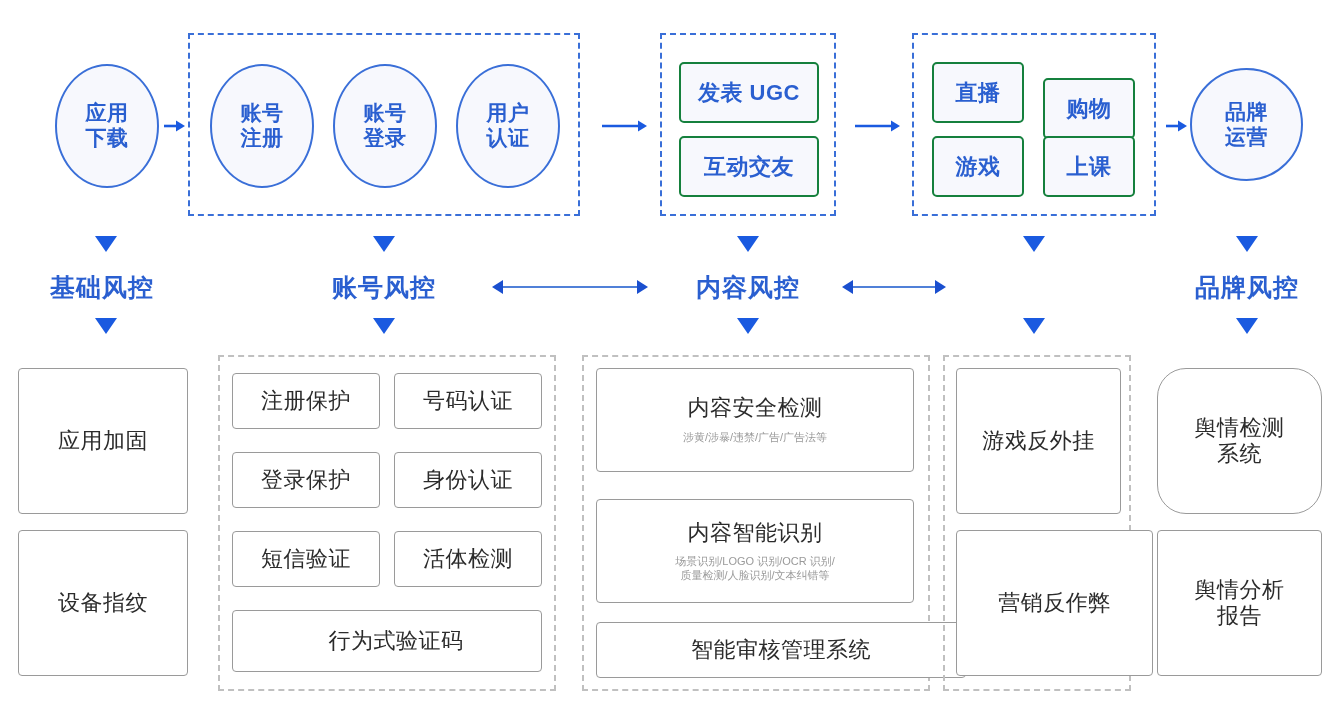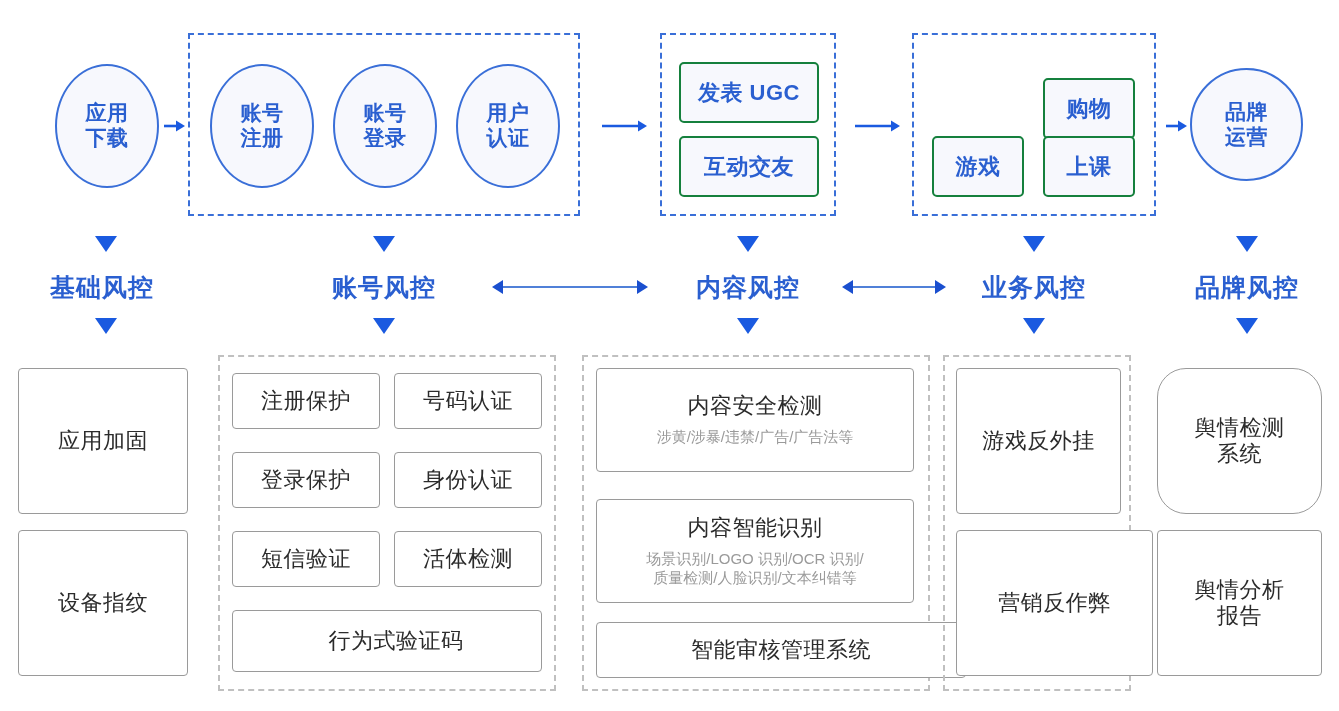--- a/index.html
+++ b/index.html
@@ -92,21 +92,21 @@
     justify-content: center;
     text-align: center;
     color: #2b2b2b;
     font-size: 22px;
     font-weight: 400;
     line-height: 1.2;
     letter-spacing: 0.5px;
   }
   .greybox .sub {
     color: #9a9a9a;
-    font-size: 15px;
+    font-size: 11px;
     font-weight: 400;
     line-height: 1.25;
     letter-spacing: 0;
     margin-top: 9px;
   }
   .greybox .ttl { display: block; }
 
   svg.arrow { position: absolute; overflow: visible; }
 </style>
 </head>
@@ -159,20 +159,23 @@
   <div class="abs bluebox" style="left:679px; top:136px; width:140px; height:61px;">
     <span>互动交友</span>
   </div>
 
   <svg class="arrow" style="left:855px; top:118px;" width="46" height="16" viewBox="0 0 46 16">
     <line x1="0" y1="8" x2="37" y2="8" stroke="#1a5ae0" stroke-width="2.4"></line>
     <polygon points="36,2.5 45,8 36,13.5" fill="#1a5ae0"></polygon>
   </svg>
 
   <div class="abs dash-blue" style="left:912px; top:33px; width:244px; height:183px;"></div>
+  <div class="abs bluebox" style="left:932px; top:62px; width:92px; height:61px;">
+    <span>直播</span>
+  </div>
   <div class="abs bluebox" style="left:1043px; top:62px; width:92px; height:61px;margin-top:16px;">
     <span>购物</span>
   </div>
   <div class="abs bluebox" style="left:932px; top:136px; width:92px; height:61px;">
     <span>游戏</span>
   </div>
   <div class="abs bluebox" style="left:1043px; top:136px; width:92px; height:61px;">
     <span>上课</span>
   </div>
 
@@ -196,23 +199,20 @@
 
   <div class="abs risk-label" style="left:26px; top:268px; width:152px; height:38px;">
     <span>基础风控</span>
   </div>
   <div class="abs risk-label" style="left:308px; top:268px; width:152px; height:38px;">
     <span>账号风控</span>
   </div>
   <div class="abs risk-label" style="left:672px; top:268px; width:152px; height:38px;">
     <span>内容风控</span>
   </div>
-  <div class="abs risk-label" style="left:958px; top:268px; width:152px; height:38px;">
-    <span>业务风控</span>
-  </div>
   <div class="abs risk-label" style="left:1171px; top:268px; width:152px; height:38px;">
     <span>品牌风控</span>
   </div>
 
   <svg class="arrow" style="left:492px; top:279px;" width="156" height="16" viewBox="0 0 156 16">
     <line x1="10" y1="8" x2="146" y2="8" stroke="#5080d8" stroke-width="2.2"></line>
     <polygon points="11,1 11,15 0,8" fill="#1a4fcf"></polygon>
     <polygon points="145,1 145,15 156,8" fill="#1a4fcf"></polygon>
   </svg>
   <svg class="arrow" style="left:842px; top:279px;" width="104" height="16" viewBox="0 0 104 16">

